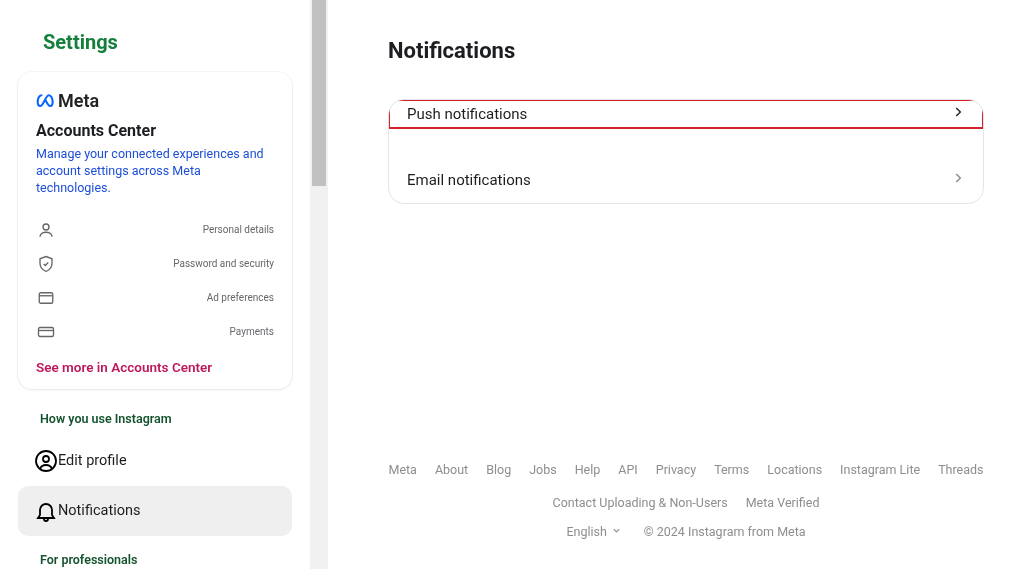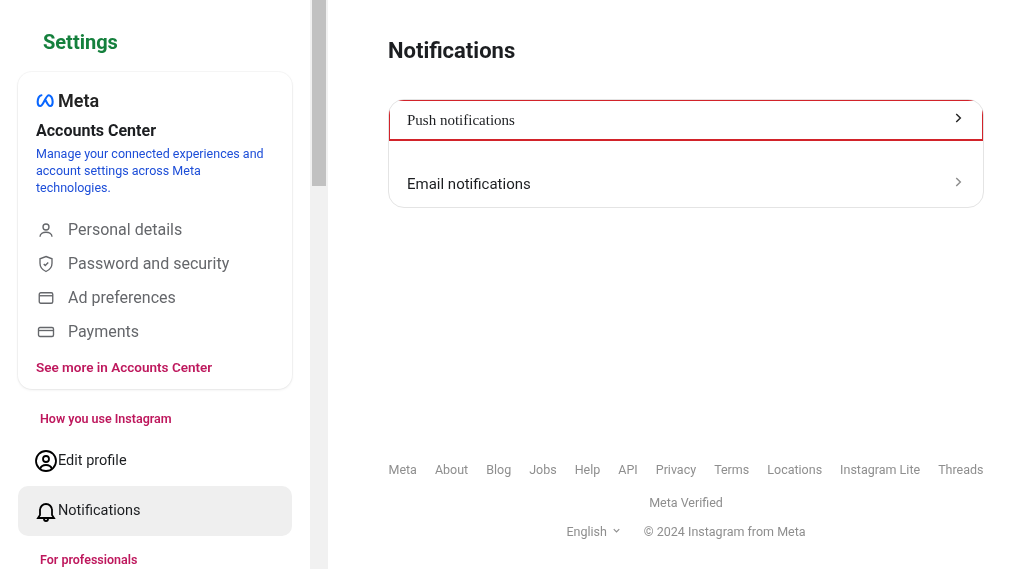--- a/index.html
+++ b/index.html
@@ -62,26 +62,26 @@
       padding: 18px 18px 14px 18px;
       box-shadow: 0 1px 3px rgba(0,0,0,.08), 0 0 0 1px rgba(0,0,0,.03);
       margin-bottom: 22px;
     }
     .meta-brand { display: flex; align-items: center; gap: 2px; margin-bottom: 10px; }
     .meta-text { font-size: 18px; font-weight: 600; color: #222; }
     .accounts-heading { font-size: 16px; font-weight: 700; margin-bottom: 6px; }
     .accounts-desc { font-size: 12.5px; color: #1d4ed8; line-height: 1.35; margin-bottom: 16px; }
     .ac-item {
       display: flex; align-items: center; gap: 12px;
-      font-size: 16px; color: #65676b; padding: 7px 0;
+      font-size: 10px; color: #65676b; padding: 7px 0; justify-content: space-between;
     }
     .ac-icon { width: 20px; height: 20px; flex: 0 0 20px; color: #65676b; display:flex; align-items:center; justify-content:center; }
     .see-more { color: #be185d; font-size: 13.5px; font-weight: 600; margin-top: 10px; cursor: pointer; }
     .section-label {
-      font-size: 12.5px; font-weight: 600; color: #be185d;
+      font-size: 12.5px; font-weight: 600; color: #14532d;
       margin: 8px 0 10px 22px;
     }
     .nav-item {
       display: flex; align-items: center; gap: 0;
       padding: 13px 16px; border-radius: 10px; cursor: pointer;
       font-size: 14.5px;
     }
     .nav-item.selected { background: #efefef; }
     .nav-icon { width: 24px; height: 24px; flex: 0 0 24px; display:flex; align-items:center; justify-content:center; }
     .section-label.pro { margin-top: 16px; }
@@ -105,23 +105,22 @@
     }
     .notif-row {
       display: flex; align-items: center; justify-content: space-between;
       padding: 30px 18px 14px 18px;
       font-size: 15px;
       cursor: pointer;
     }
     .notif-row.highlight {
       border: 2.5px solid #d2232a;
       border-radius: 8px 8px 0 0;
-      margin: -1px -1px 4px -1px;
-      padding: 10px 17px;
-      font-family: Liberation Serif, serif;
+      margin: -1px -1px 12px -1px;
+      padding: 4px 17px;
     }
     .chevron { color: #8e8e8e; }
     .chevron.dark { color: #262626; }
     
     .footer {
       margin-top: auto;
       padding: 0 0 30px 0;
       text-align: center;
       font-size: 12.5px;
       color: #8e8e8e;
@@ -250,20 +249,21 @@
         <span>About</span>
         <span>Blog</span>
         <span>Jobs</span>
         <span>Help</span>
         <span>API</span>
         <span>Privacy</span>
         <span>Terms</span>
         <span>Locations</span>
         <span>Instagram Lite</span>
         <span>Threads</span>
+        <span>Contact Uploading &amp; Non-Users</span>
         <span>Meta Verified</span>
       </div>
       <div class="footer-bottom">
         <span class="lang">
           <span>English</span>
           <span>
             <svg width="11" height="11" viewBox="0 0 24 24" fill="none" stroke="currentColor" stroke-width="2.5">
                 <path d="M6 9l6 6 6-6"></path>
               </svg>
           </span>

